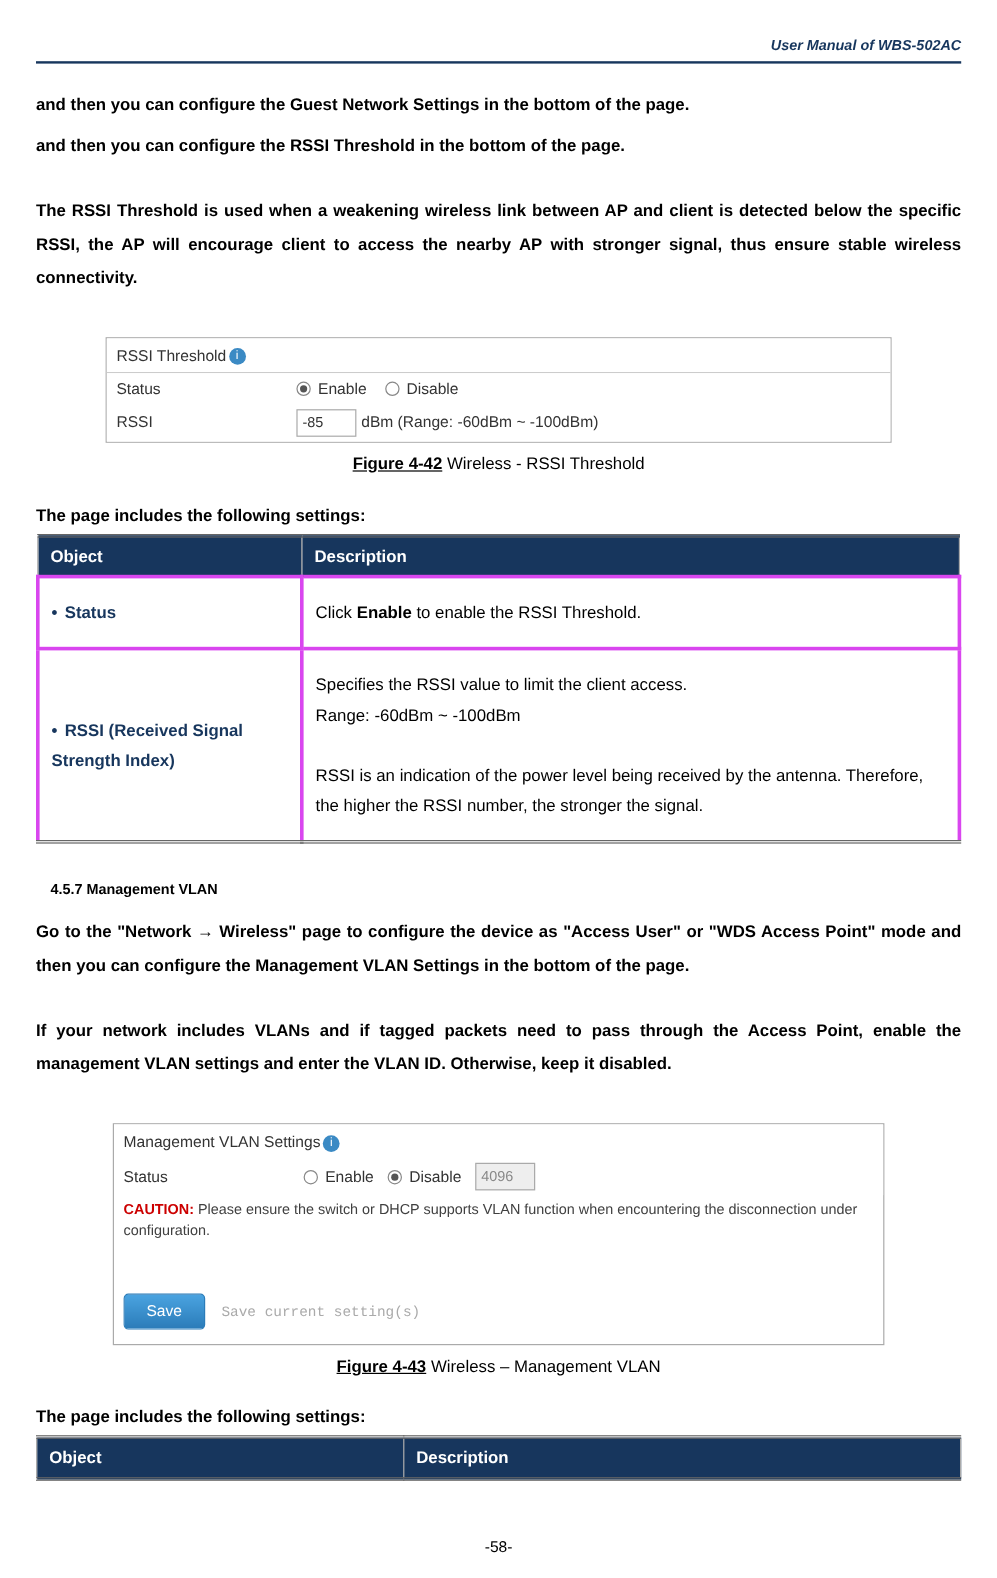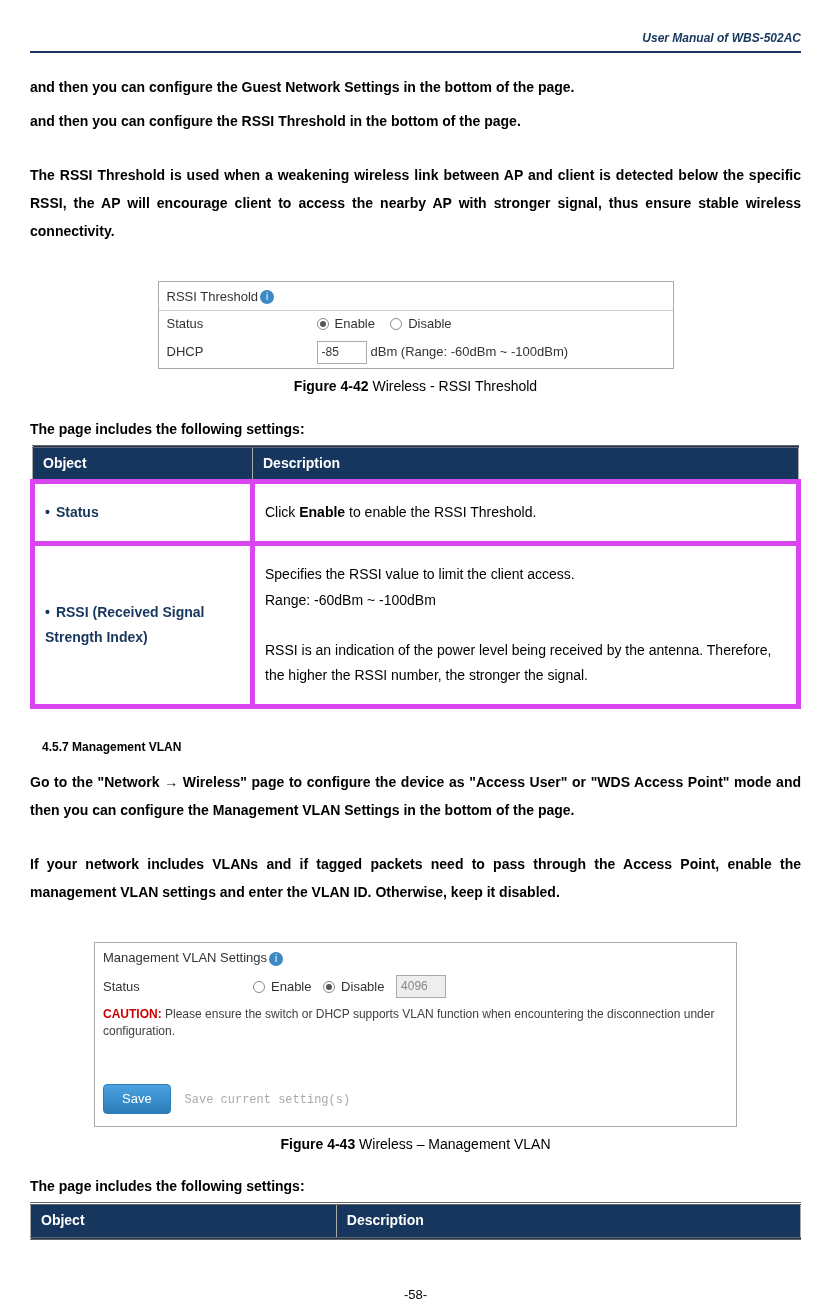--- a/index.html
+++ b/index.html
@@ -29,21 +29,21 @@
     line-height: 2.0;
     text-align: justify;
     font-weight: bold;
   }
   .spacer { height: 20px; }
   .figure-box {
     border: 1px solid #aaa;
     margin: 10px auto 8px auto;
     background: #fff;
   }
-  .fig1 { width: 516px; }
+  .fig1 { width: 655px; }
   .fig2 { width: 643px; }
   .fig-header {
     font-size: 13px;
     color: #333;
     padding: 6px 8px 4px 8px;
     border-bottom: 1px solid #ccc;
     background: #fff;
   }
   .fig-header .info-icon {
     display: inline-block;
@@ -105,21 +105,21 @@
     border-radius: 4px;
     color: #fff;
     font-size: 13px;
     padding: 5px 18px;
   }
   .save-hint { color: #aaa; font-size: 12px; margin-left: 10px; font-family: Liberation Mono, monospace; }
   .figure-caption {
     text-align: center;
     margin: 8px 0 18px 0;
   }
-  .figure-caption b { font-weight: bold; }
+  .figure-caption b { font-weight: bold; text-decoration: underline; }
 
   h3.section {
     font-size: 12px;
     font-weight: bold;
     margin: 30px 0 12px 12px;
   }
 
   table.settings {
     width: 100%;
     border-collapse: collapse;
@@ -129,21 +129,21 @@
   }
   table.settings th {
     background: #17365d;
     color: #fff;
     text-align: left;
     font-weight: bold;
     padding: 6px 10px;
     border: 1px solid #aaa;
   }
   table.settings td {
-    border: 5px solid #d946ef;
+    border: 3px solid #d946ef;
     padding: 16px 10px;
     vertical-align: middle;
     line-height: 1.8;
   }
   table.settings td.obj {
     color: #17365d;
     font-weight: bold;
     width: 220px;
   }
   .bullet { color: #17365d; margin-right: 6px; }
@@ -178,21 +178,21 @@
     <div class="fig-label">Status</div>
     <div class="fig-content">
       <span class="radio checked"></span>
       <span>Enable</span>
       &nbsp;&nbsp;
       <span class="radio"></span>
       <span>Disable</span>
     </div>
   </div>
   <div class="fig-row">
-    <div class="fig-label">DHCP</div>
+    <div class="fig-label">RSSI</div>
     <div class="fig-content">
       <span class="text-input">-85</span>
       <span>dBm (Range: -60dBm ~ -100dBm)</span>
     </div>
   </div>
 </div>
 <div class="figure-caption">
   <b>Figure 4-42</b><span> Wireless - RSSI Threshold</span>
 </div>
 

